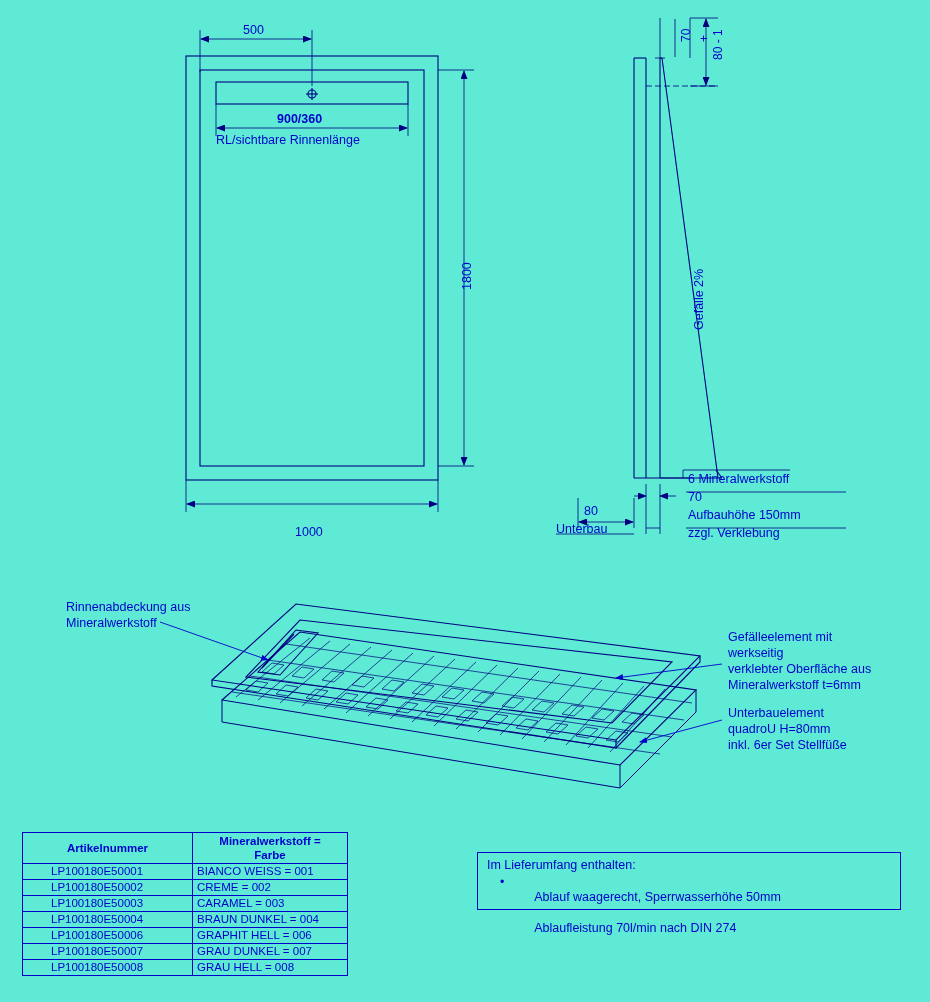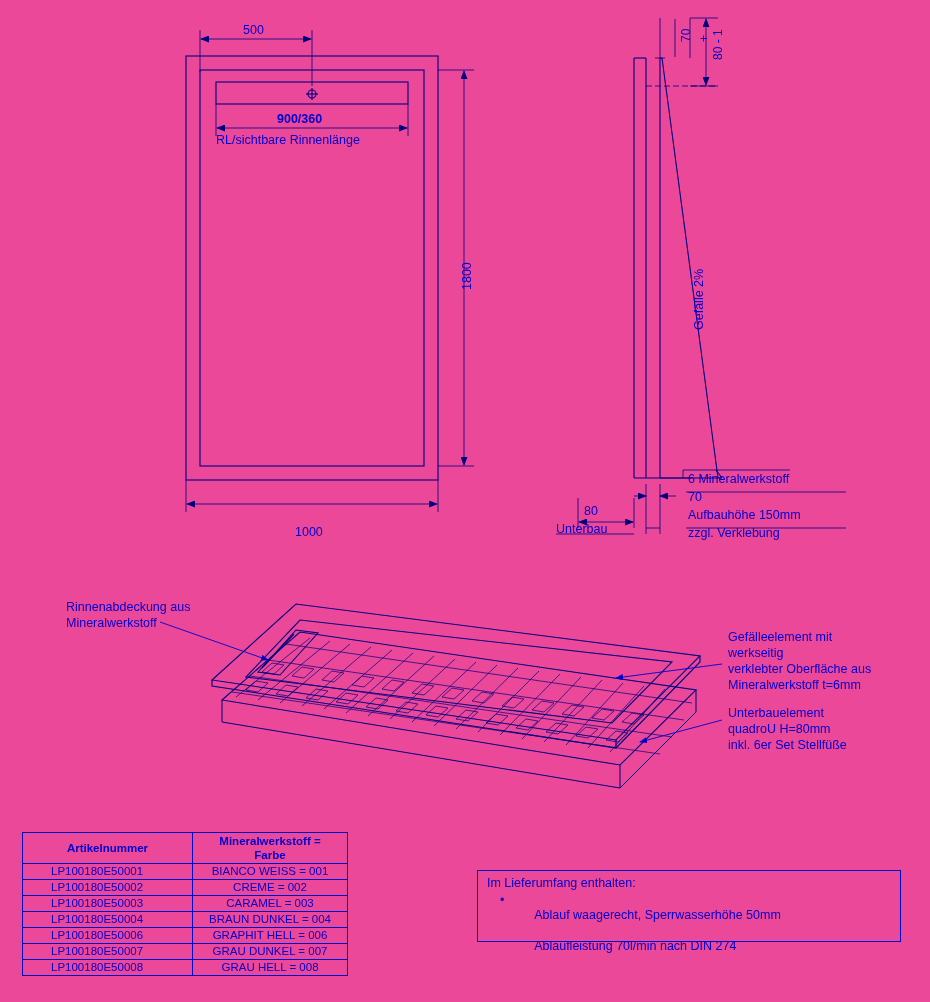--- a/index.html
+++ b/index.html
@@ -8,21 +8,21 @@
     background: #ffffff;
   }
   body {
     font-family: "Liberation Sans", sans-serif;
   }
   #sheet {
     position: relative;
     width: 930px;
     height: 1002px;
     overflow: hidden;
-    background: #ec4899;
+    background: #5eead4;
   }
   .lbl {
     position: absolute;
     color: #0000cd;
     font-size: 12.5px;
     font-family: "Liberation Sans", sans-serif;
     white-space: pre;
     line-height: 1.15;
   }
   .vert {
@@ -49,27 +49,27 @@
     line-height: 15px;
     font-weight: normal;
   }
   table.arttable th {
     font-weight: bold;
     text-align: center;
     line-height: 14px;
     padding: 1px 4px;
   }
   table.arttable td.code { text-align: left; width: 137px; padding-left: 28px; }
-  table.arttable td.colr { text-align: center; width: 146px; }
+  table.arttable td.colr { text-align: left; width: 146px; }
   .deliverybox {
     position: absolute;
     left: 477px;
-    top: 870px;
+    top: 852px;
     width: 424px;
-    height: 72px;
+    height: 58px;
     border: 1px solid #0000cd;
     box-sizing: border-box;
   }
   .deliverybox .dtitle {
     position: absolute;
     left: 9px;
     top: 5px;
     font-size: 12.5px;
     color: #0000cd;
     white-space: pre;

